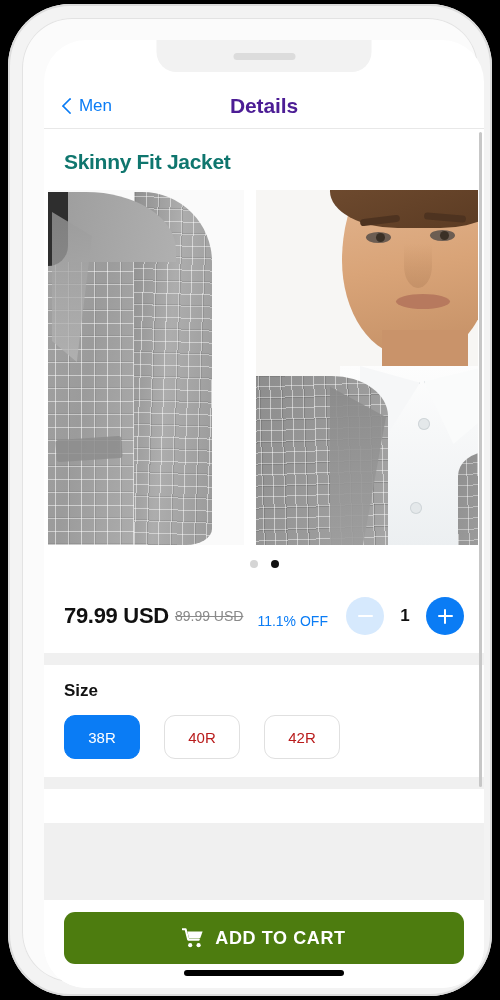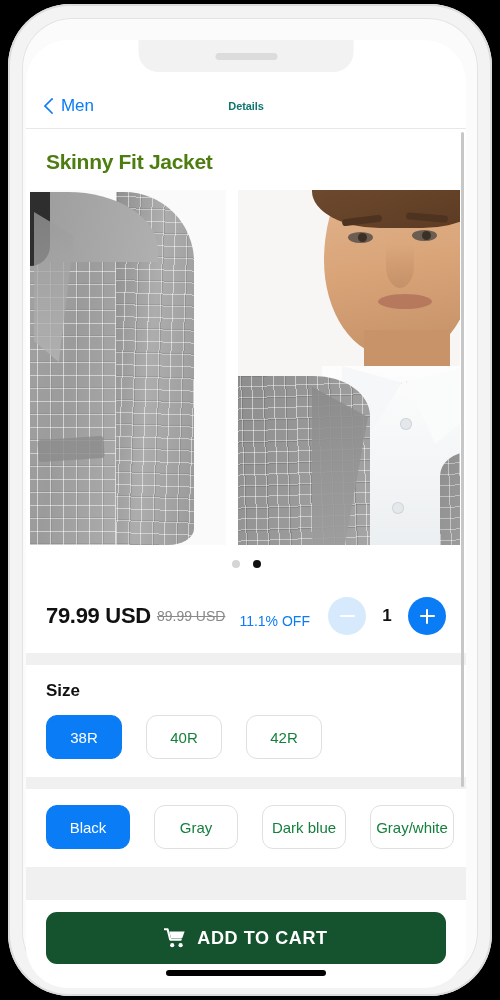--- a/index.html
+++ b/index.html
@@ -22,21 +22,21 @@
   #device-bezel {
     position: absolute;
     left: 14px; top: 14px;
     width: 456px; height: 964px;
     background: #fbfbfb;
     border-radius: 50px;
     box-shadow: inset 0 0 0 1px #e3e3e3;
   }
   #screen {
     position: absolute;
-    left: 4px; top: 22px;
+    left: 22px; top: 22px;
     width: 440px; height: 948px;
     background: #ffffff;
     border-radius: 42px;
     overflow: hidden;
   }
 
   
   #notch {
     position: absolute;
     left: 50%; top: 0;
@@ -101,44 +101,44 @@
     color: #0a7cf5;
     font-size: 17px;
     letter-spacing: -0.1px;
   }
   #nav-title {
     position: absolute;
     left: 0; top: 50%;
     transform: translateY(-50%);
     width: 100%;
     text-align: center;
-    font-size: 11px;
+    font-size: 21px;
     font-weight: bold;
-    color: #0f766e;
+    color: #4c1d95;
     letter-spacing: -0.1px;
   }
 
   
   #content-scroll {
     position: absolute;
     top: 90px; left: 0;
     width: 440px; height: 770px;
     background: #f0f0f0;
     overflow: hidden;
   }
 
   .card { background: #fff; }
 
   #product-title-card {
     padding: 20px 20px 16px 20px;
   }
   #product-title {
     font-size: 21px;
     font-weight: bold;
-    color: #4d7c0f;
+    color: #0f766e;
     letter-spacing: -0.3px;
   }
 
   
   #gallery-card { background: #fff; }
   #gallery {
     display: flex;
     gap: 12px;
     padding: 0 4px;
     height: 355px;
@@ -410,21 +410,21 @@
     padding: 0 16px;
     border-radius: 11px;
     display: flex; align-items: center; justify-content: center;
     font-size: 15px;
     cursor: pointer;
     white-space: nowrap;
   }
   .chip.unselected {
     background: #fff;
     border: 1px solid #e0e0e0;
-    color: #15803d;
+    color: #b91c1c;
   }
   .chip.selected {
     background: #0a7cf5;
     border: 1px solid #0a7cf5;
     color: #fff;
   }
   #color-chip-row .chip { min-width: 84px; }
 
   
   #scrollbar-track {
@@ -441,21 +441,21 @@
   #cta-bar {
     position: absolute;
     left: 0; bottom: 0;
     width: 440px; height: 88px;
     background: #fff;
     z-index: 30;
     padding: 12px 20px 0 20px;
   }
   #add-to-cart-button {
     width: 100%; height: 52px;
-    background: #14532d;
+    background: #4d7c0f;
     border: none;
     border-radius: 11px;
     color: #fff;
     font-size: 18px;
     font-weight: bold;
     letter-spacing: 0.6px;
     display: flex; align-items: center; justify-content: center;
     gap: 11px;
     cursor: pointer;
   }
@@ -556,26 +556,20 @@
           <div class="chip-row" id="size-chip-row">
             <div class="chip selected">38R</div>
             <div class="chip unselected">40R</div>
             <div class="chip unselected">42R</div>
           </div>
         </div>
 
         <div class="section-gap"></div>
 
         <div class="card option-card">
-          <div class="chip-row" id="color-chip-row">
-            <div class="chip selected">Black</div>
-            <div class="chip unselected">Gray</div>
-            <div class="chip unselected">Dark blue</div>
-            <div class="chip unselected">Gray/white</div>
-          </div>
         </div>
 
       </div>
 
       <div id="scrollbar-track"></div>
 
       <div id="cta-bar">
         <button id="add-to-cart-button">
           <svg id="cart-icon" width="22" height="20" viewBox="0 0 22 20">
             <path d="M0.6 1.2 h3.0 l2.6 10.4 h10.6" fill="none" stroke="#ffffff" stroke-width="2.1" stroke-linecap="round" stroke-linejoin="round"></path>

